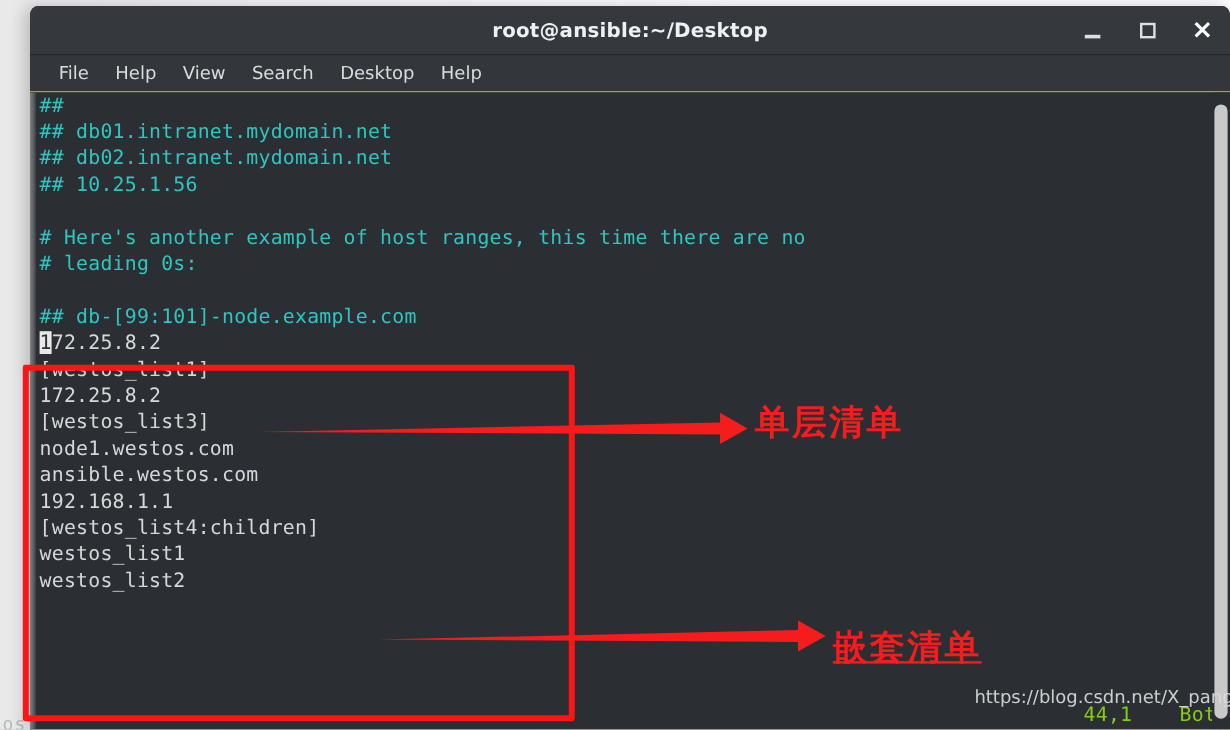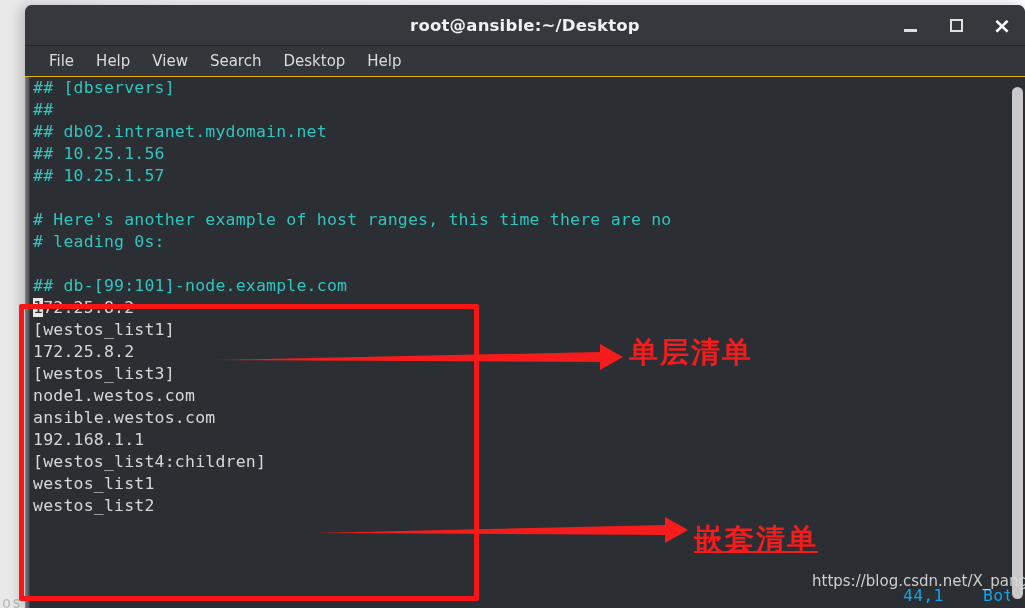--- a/index.html
+++ b/index.html
@@ -156,21 +156,21 @@
 
   .statusline {
     position: absolute;
     left: 8px;
     bottom: 1px;
     width: 960px;
     height: 22px;
     line-height: 22px;
     font-family: "DejaVu Sans Mono", monospace;
     font-size: 16.5px;
-    color: #0ea5e9;
+    color: #84cc16;
     white-space: pre;
     letter-spacing: 0.2px;
   }
   .status-pos {
     position: absolute;
     left: 870px;
     top: 0;
   }
   .status-loc {
     position: absolute;
@@ -268,25 +268,24 @@
       <div class="menu-item">View</div>
       <div class="menu-item">Search</div>
       <div class="menu-item">Desktop</div>
       <div class="menu-item">Help</div>
     </div>
 
     <div class="term">
       <div class="term-gutter"></div>
 
       <div class="lines" id="term-lines">
-          <div class="line comment">## [dbservers]</div>
           <div class="line comment">##</div>
+          <div class="line comment">## db01.intranet.mydomain.net</div>
           <div class="line comment">## db02.intranet.mydomain.net</div>
           <div class="line comment">## 10.25.1.56</div>
-          <div class="line comment">## 10.25.1.57</div>
           <div class="line blank"> </div>
           <div class="line comment"># Here's another example of host ranges, this time there are no</div>
           <div class="line comment"># leading 0s:</div>
           <div class="line blank"> </div>
           <div class="line comment">## db-[99:101]-node.example.com</div>
           <div class="line"><span class="cursor-cell">1</span>72.25.8.2</div>
           <div class="line">[westos_list1]</div>
           <div class="line">172.25.8.2</div>
           <div class="line">[westos_list3]</div>
           <div class="line">node1.westos.com</div>

